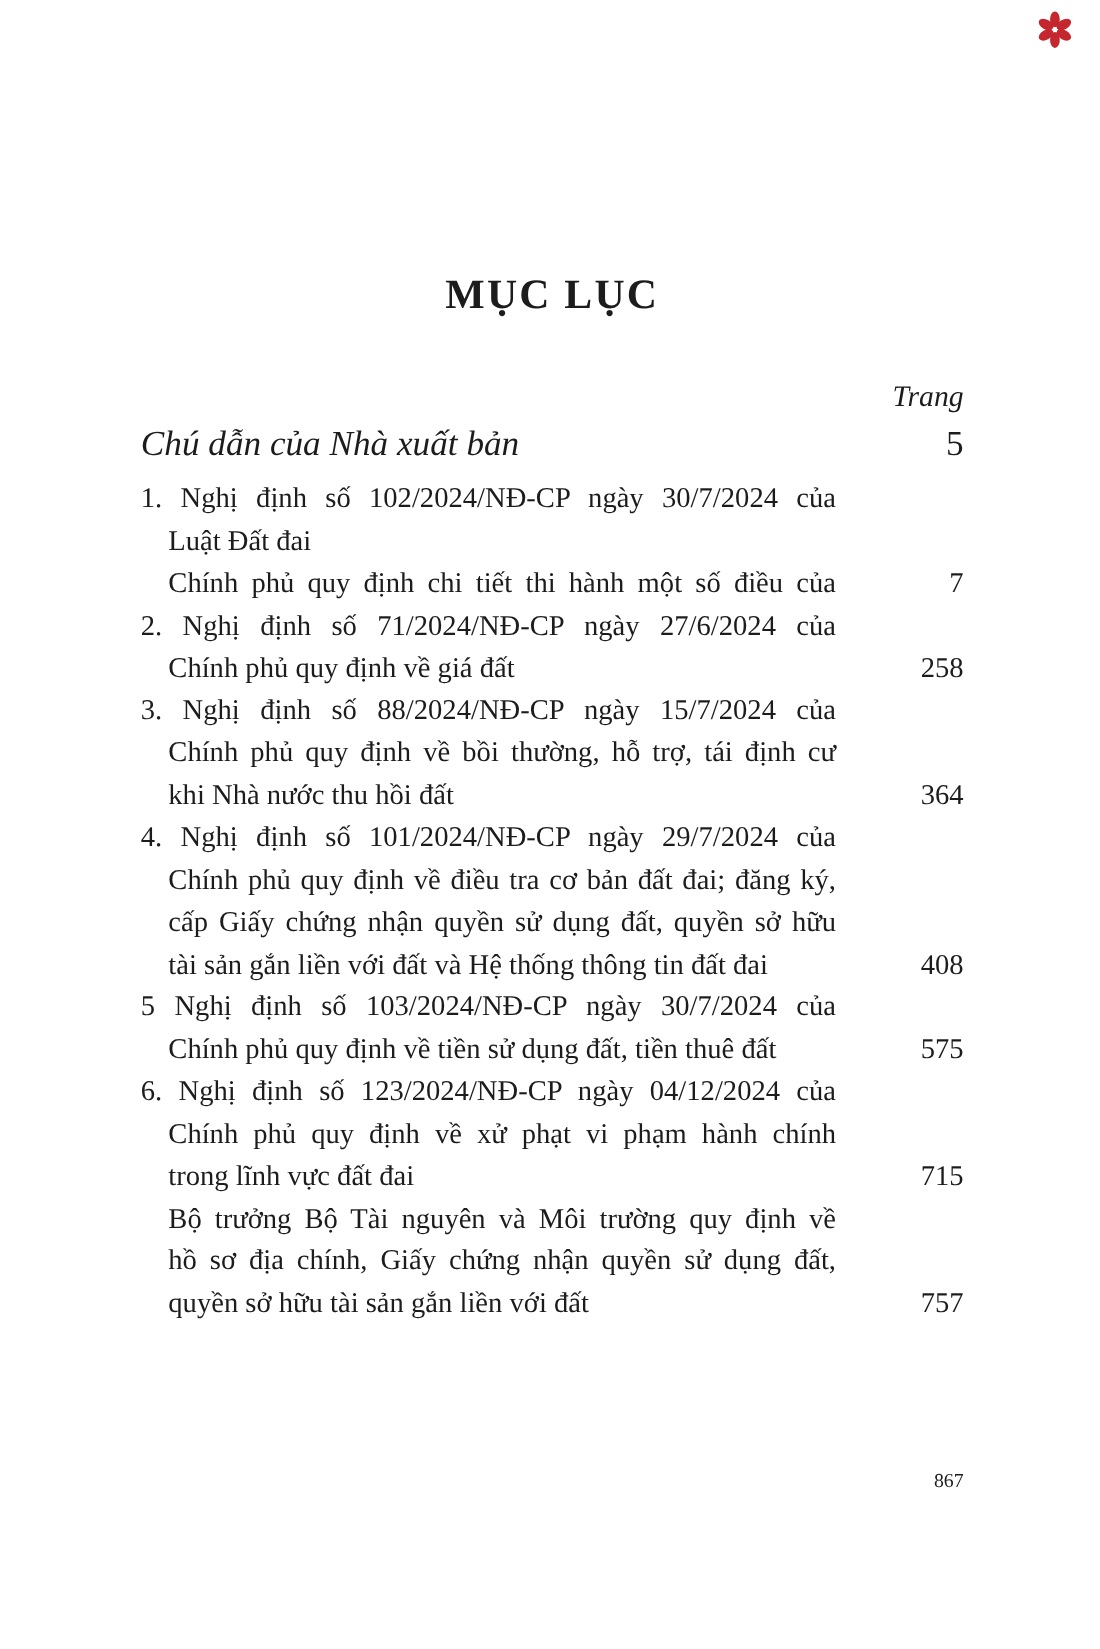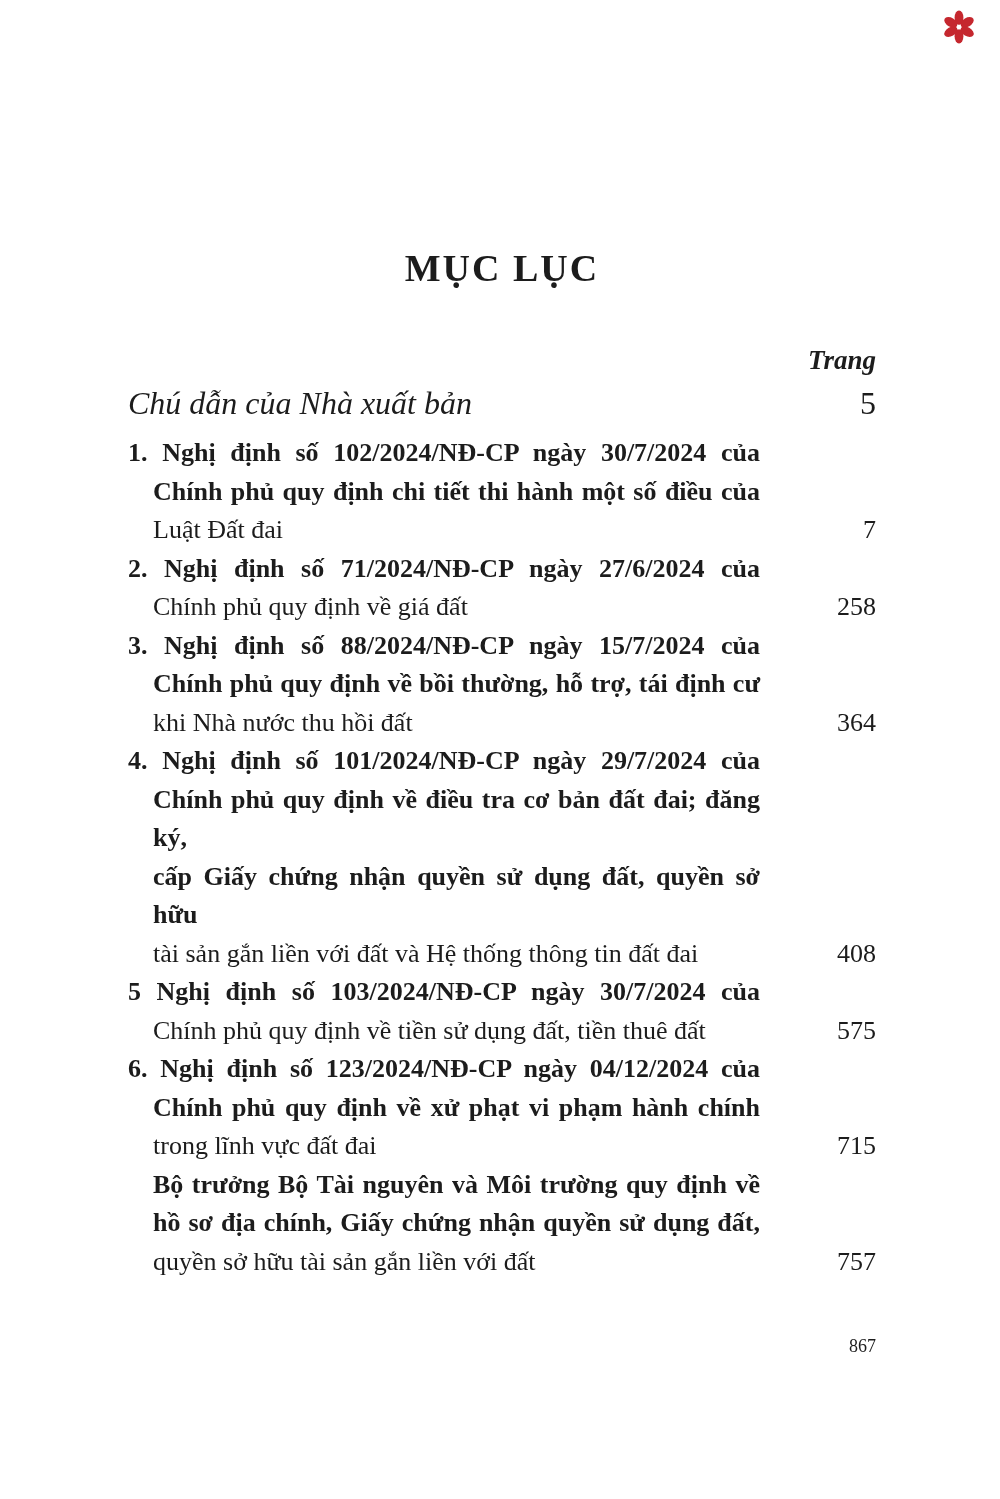--- a/index.html
+++ b/index.html
@@ -34,21 +34,20 @@
     font-size: 38px;
     font-weight: bold;
     letter-spacing: 2px;
   }
   .trang-header {
     margin-top: 54px;
     text-align: right;
     font-style: italic;
     font-size: 27px;
     line-height: 32px;
-    font-weight: bold;
   }
   .preface-row {
     margin-top: 10px;
     display: flex;
     justify-content: space-between;
     align-items: baseline;
     font-size: 32px;
     line-height: 34px;
   }
   .preface-label {
@@ -63,21 +62,20 @@
     line-height: 38.5px;
   }
   .entry .lines {
     width: 632px;
   }
   .entry .line {
     text-align: justify;
   }
   .entry .line.jl {
     text-align-last: justify;
-    font-weight: bold;
   }
   .entry .line.cont {
     margin-left: 25px;
   }
   .entry .pagenum {
     position: absolute;
     right: 0;
     bottom: 0;
     line-height: 38.5px;
     font-size: 26px;
@@ -111,22 +109,22 @@
 
   <div class="preface-row">
     <span class="preface-label">Chú dẫn của Nhà xuất bản</span>
     <span class="pagenum-inline">5</span>
   </div>
 
   <div class="toc-list">
       <div class="entry">
         <div class="lines">
           <div class="line jl">1. Nghị định số 102/2024/NĐ-CP ngày 30/7/2024 của</div>
+          <div class="line cont">Luật Đất đai</div>
           <div class="line cont jl">Chính phủ quy định chi tiết thi hành một số điều của</div>
-          <div class="line cont">Luật Đất đai</div>
         </div>
         <span class="pagenum">7</span>
       </div>
       <div class="entry">
         <div class="lines">
           <div class="line jl">2. Nghị định số 71/2024/NĐ-CP ngày 27/6/2024 của</div>
           <div class="line cont">Chính phủ quy định về giá đất</div>
         </div>
         <span class="pagenum">258</span>
       </div>

